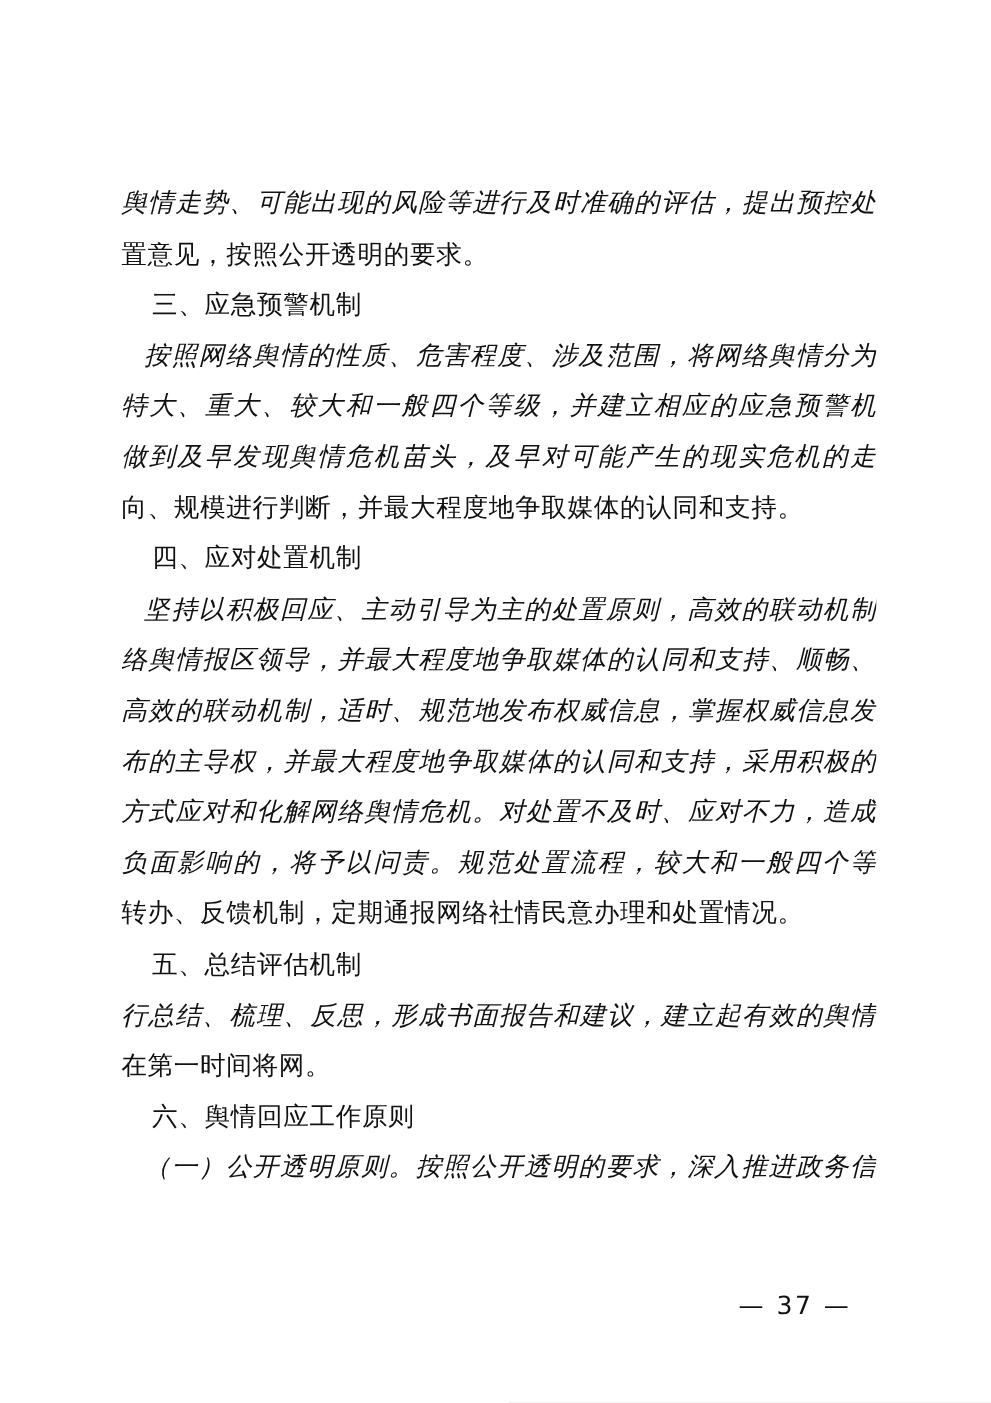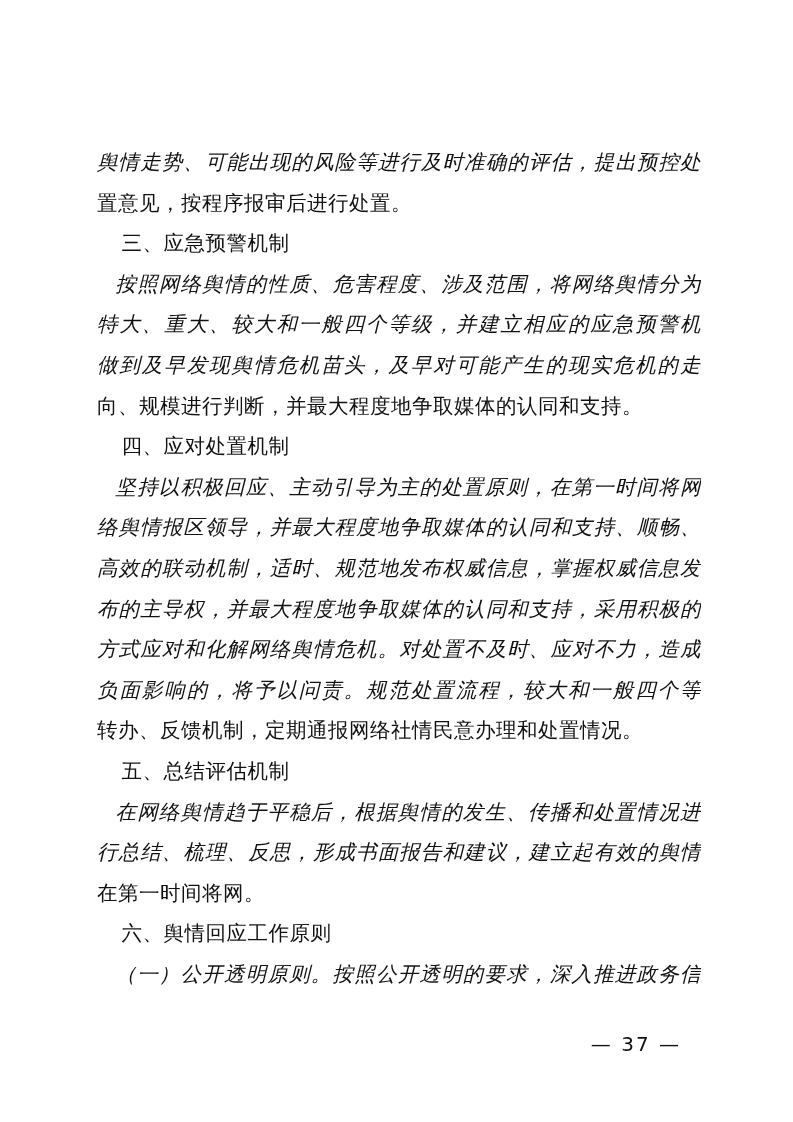--- a/index.html
+++ b/index.html
@@ -54,36 +54,35 @@
     letter-spacing: 2px;
     color: #111111;
   }
 </style>
 </head>
 <body>
 
 <div class="page">
   <div class="text-block">
     <div class="ln fill">舆情走势、可能出现的风险等进行及时准确的评估，提出预控处</div>
-    <div class="ln">置意见，按程序报审后进行处置。</div>
+    <div class="ln">置意见，按照公开透明的要求。</div>
     <div class="ln h-indent">三、应急预警机制</div>
     <div class="ln indent fill">按照网络舆情的性质、危害程度、涉及范围，将网络舆情分为</div>
     <div class="ln fill">特大、重大、较大和一般四个等级，并建立相应的应急预警机制，</div>
     <div class="ln fill">做到及早发现舆情危机苗头，及早对可能产生的现实危机的走</div>
     <div class="ln">向、规模进行判断，并最大程度地争取媒体的认同和支持。</div>
     <div class="ln h-indent">四、应对处置机制</div>
-    <div class="ln indent fill">坚持以积极回应、主动引导为主的处置原则，在第一时间将网</div>
+    <div class="ln indent fill">坚持以积极回应、主动引导为主的处置原则，高效的联动机制</div>
     <div class="ln fill">络舆情报区领导，并最大程度地争取媒体的认同和支持、顺畅、</div>
     <div class="ln fill">高效的联动机制，适时、规范地发布权威信息，掌握权威信息发</div>
     <div class="ln fill">布的主导权，并最大程度地争取媒体的认同和支持，采用积极的</div>
     <div class="ln fill">方式应对和化解网络舆情危机。对处置不及时、应对不力，造成</div>
     <div class="ln fill">负面影响的，将予以问责。规范处置流程，较大和一般四个等级、</div>
     <div class="ln">转办、反馈机制，定期通报网络社情民意办理和处置情况。</div>
     <div class="ln h-indent">五、总结评估机制</div>
-    <div class="ln indent fill">在网络舆情趋于平稳后，根据舆情的发生、传播和处置情况进</div>
     <div class="ln fill">行总结、梳理、反思，形成书面报告和建议，建立起有效的舆情</div>
     <div class="ln">在第一时间将网。</div>
     <div class="ln h-indent">六、舆情回应工作原则</div>
     <div class="ln indent fill">（一）公开透明原则。按照公开透明的要求，深入推进政务信</div>
   </div>
 
   <div class="page-number">— 37 —</div>
 </div>
 
 </body></html>

